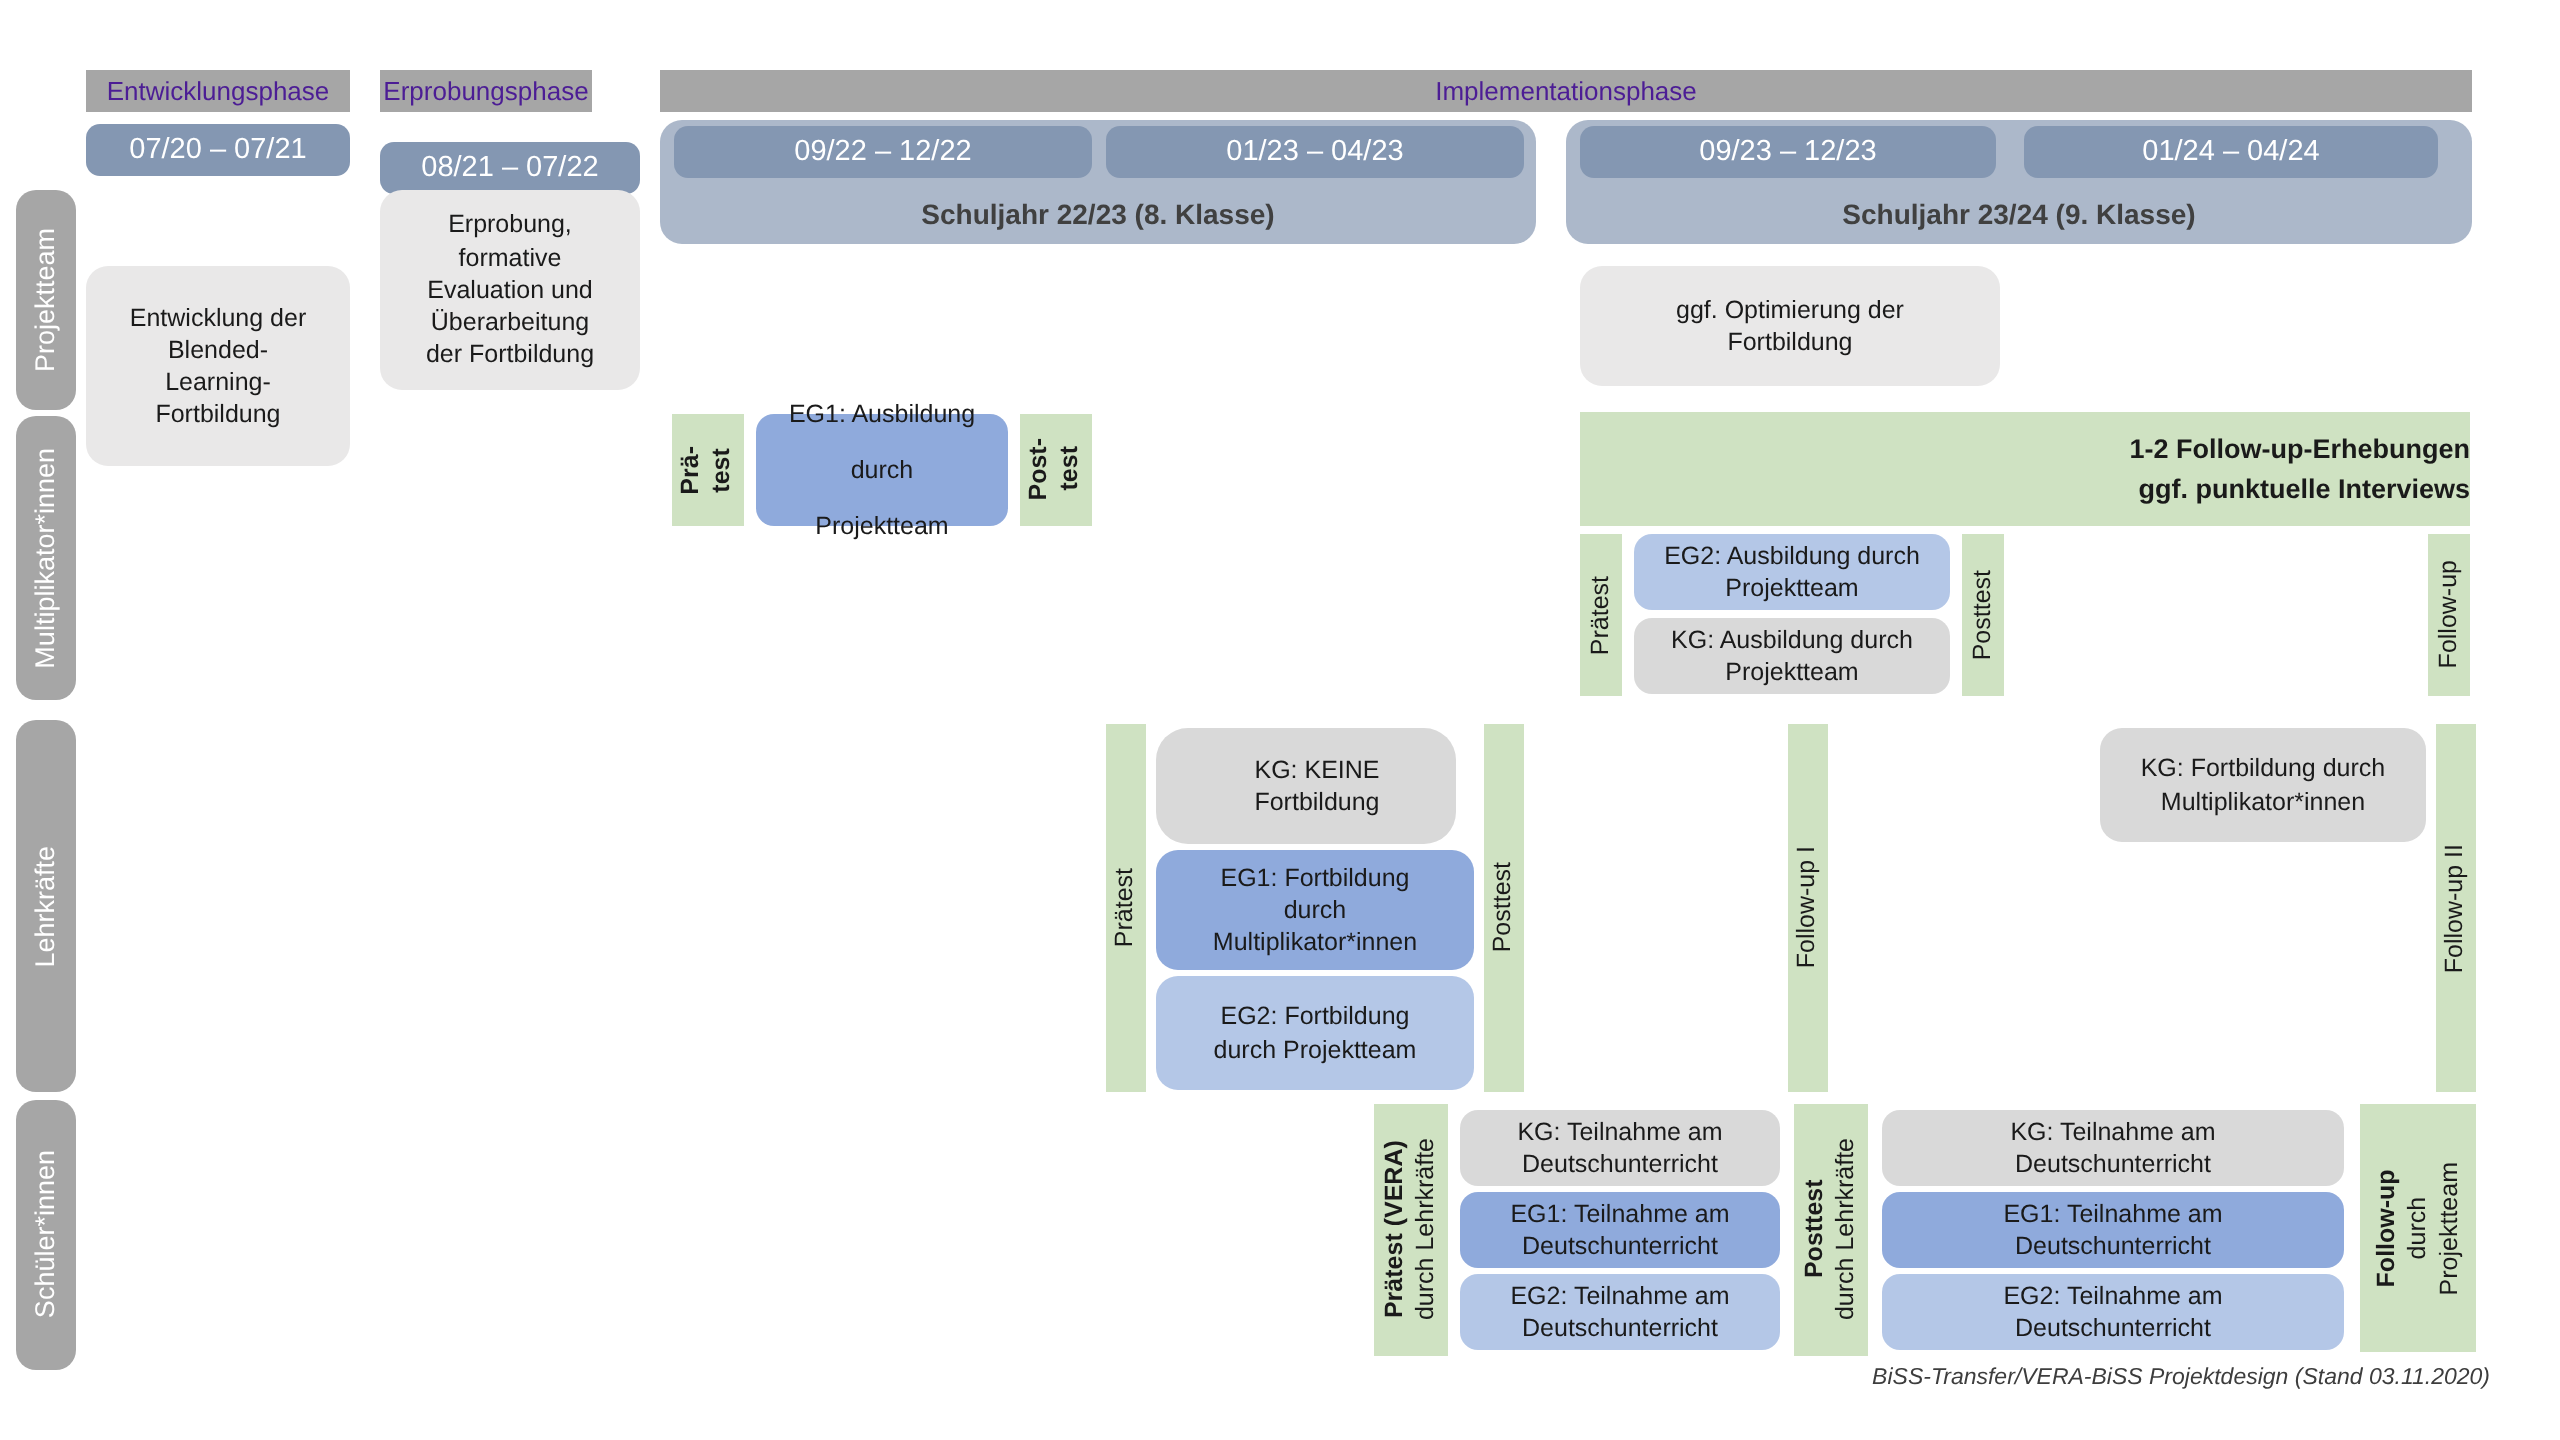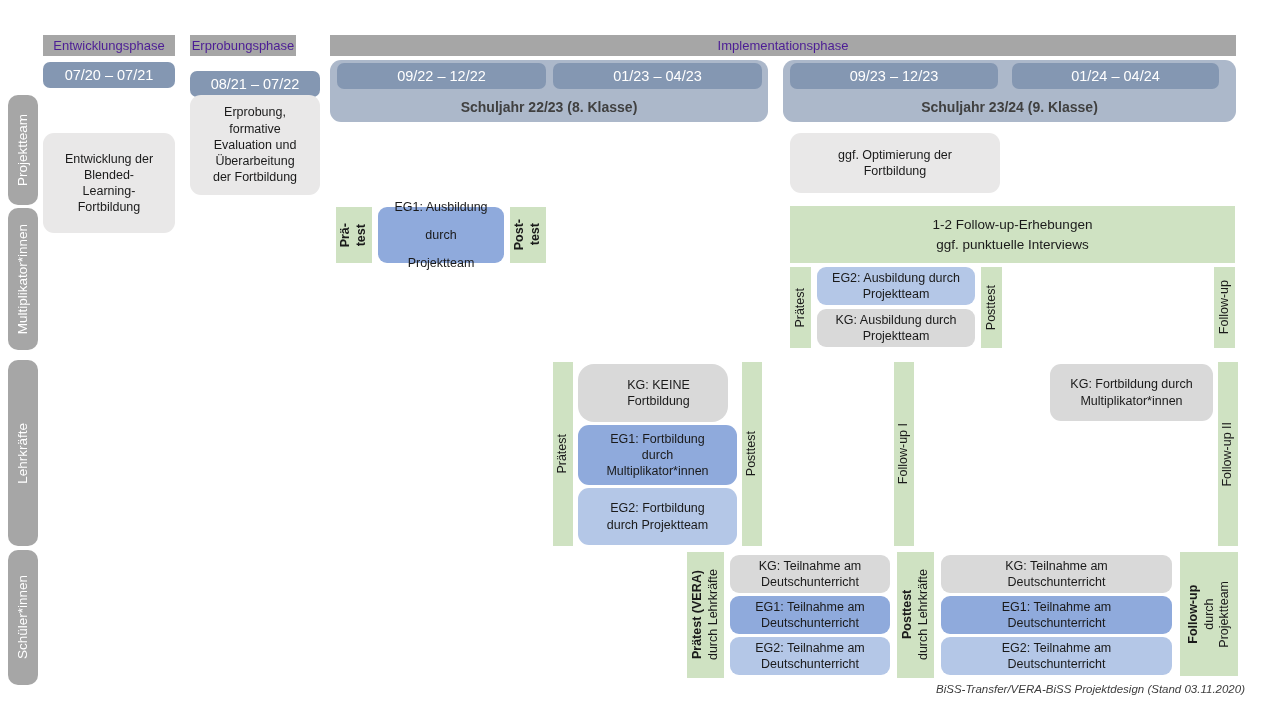--- a/index.html
+++ b/index.html
@@ -12,22 +12,22 @@
   .yearbox{background:#ACB8CA;border-radius:11px;}
   .yearlabel{position:absolute;left:0;right:0;bottom:7px;text-align:center;
              color:#404040;font-weight:bold;font-size:14px;}
   .card{border-radius:11px;display:flex;flex-direction:column;align-items:center;
         justify-content:center;text-align:center;font-size:12.5px;line-height:1.3;}
   .c-lgray{background:#E9E8E8;}
   .c-gray{background:#D9D9D9;border-radius:9px;}
   .c-blue1{background:#8FAADC;border-radius:9px;}
   .c-blue2{background:#B4C7E7;border-radius:9px;}
   .gbar{background:#CFE2C2;display:flex;align-items:center;justify-content:center;}
-  .gbig{background:#CFE2C2;display:flex;flex-direction:column;align-items:center;
-        justify-content:center;text-align:center;font-weight:normal;font-size:13.5px;line-height:1.45;}
+  .gbig{background:#CFE2C2;display:flex;flex-direction:column;align-items:flex-end;
+        justify-content:center;text-align:center;font-weight:bold;font-size:13.5px;line-height:1.45;}
   .vtext{writing-mode:vertical-rl;transform:rotate(180deg);text-align:center;
          font-size:12.5px;line-height:1.25;}
   .vtext .main{font-weight:bold;}
   .rowlabel{background:#A6A6A6;border-radius:10px;display:flex;align-items:center;justify-content:center;}
   .rowlabel .vtext{color:#fff;font-size:13.5px;font-weight:normal;line-height:1;}
   .footer{font-style:italic;font-size:11.5px;color:#3d3d3d;white-space:nowrap;}
 </style>
 </head>
 <body>
 

